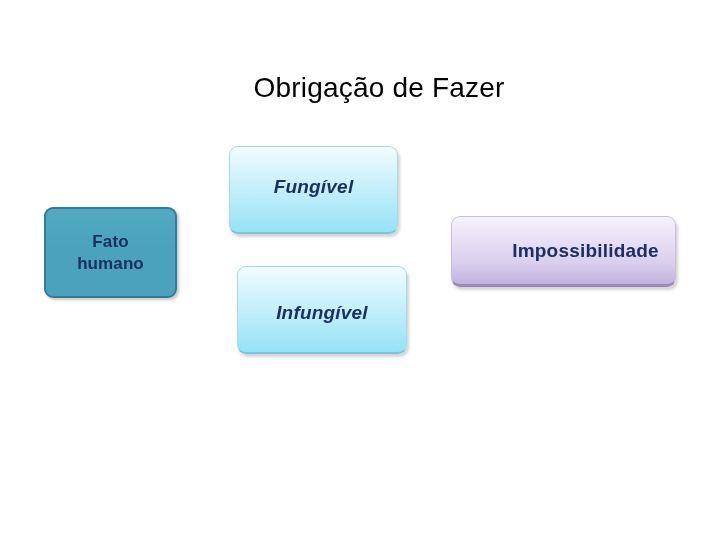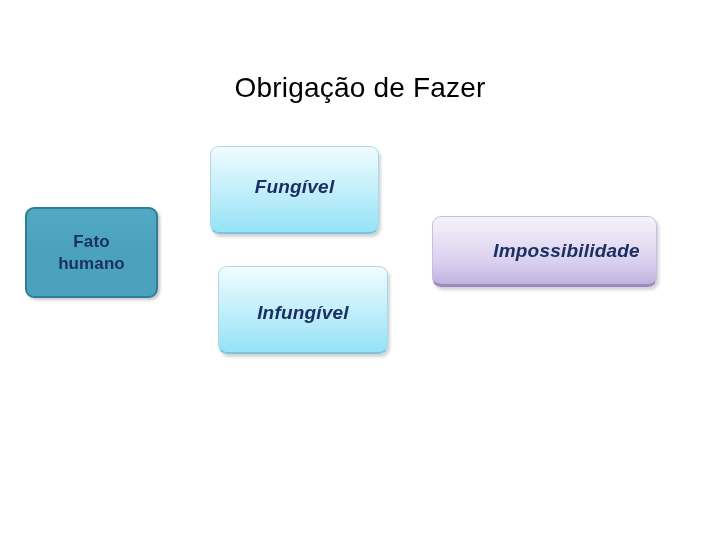--- a/index.html
+++ b/index.html
@@ -11,20 +11,21 @@
     height: 540px;
     background: #ffffff;
     font-family: "Liberation Sans", sans-serif;
     overflow: hidden;
   }
   #slide {
     position: relative;
     width: 608px;
     height: 540px;
     background: #ffffff;
+    margin-left: 19px;
   }
 
   
   .slide-title {
     position: absolute;
     left: 0;
     top: 72px;
     width: 720px;
     text-align: center;
     font-size: 28px;
@@ -70,21 +71,20 @@
     font-size: 19px;
     letter-spacing: 0.2px;
   }
 
   
   .node-purple {
     background: linear-gradient(180deg, #f6f3fb 0%, #ece6f6 25%, #d9cfee 68%, #c2b2de 100%);
     border: 1px solid #c9bee0;
     border-bottom: 3px solid #9b89bd;
     box-shadow: 2px 3px 3px rgba(140,135,150,0.38);
-    font-style: italic;
     font-size: 19px;
     letter-spacing: 0.2px;
     padding-left: 44px;
   }
 
   
   .node-label {
     display: block;
     width: 100%;
     padding: 0 6px;

